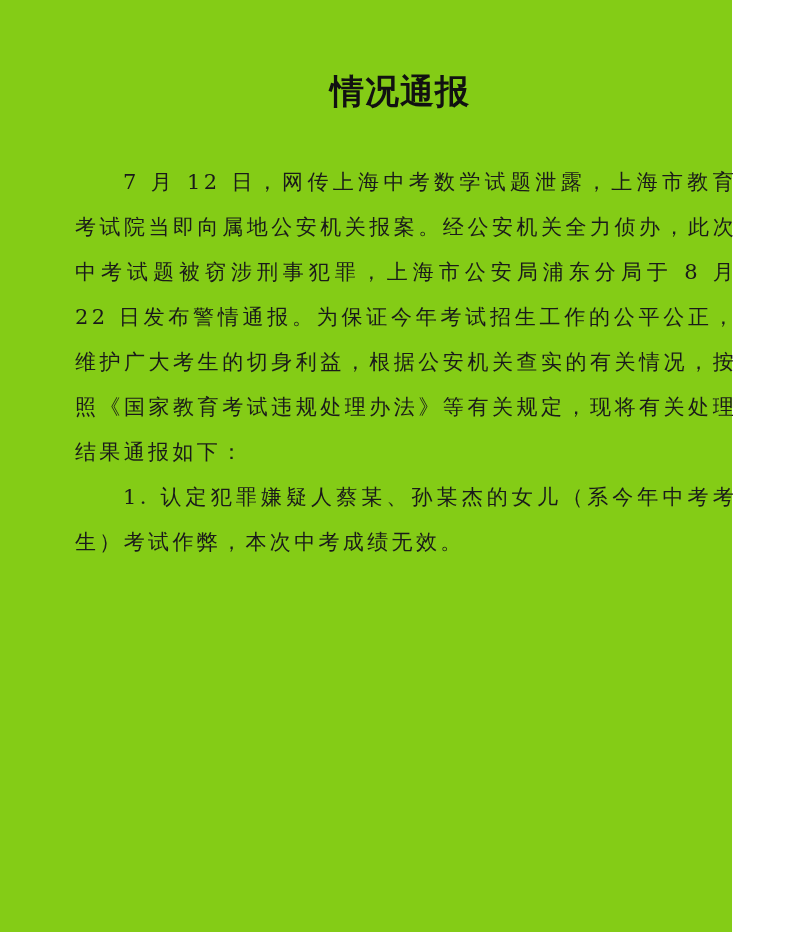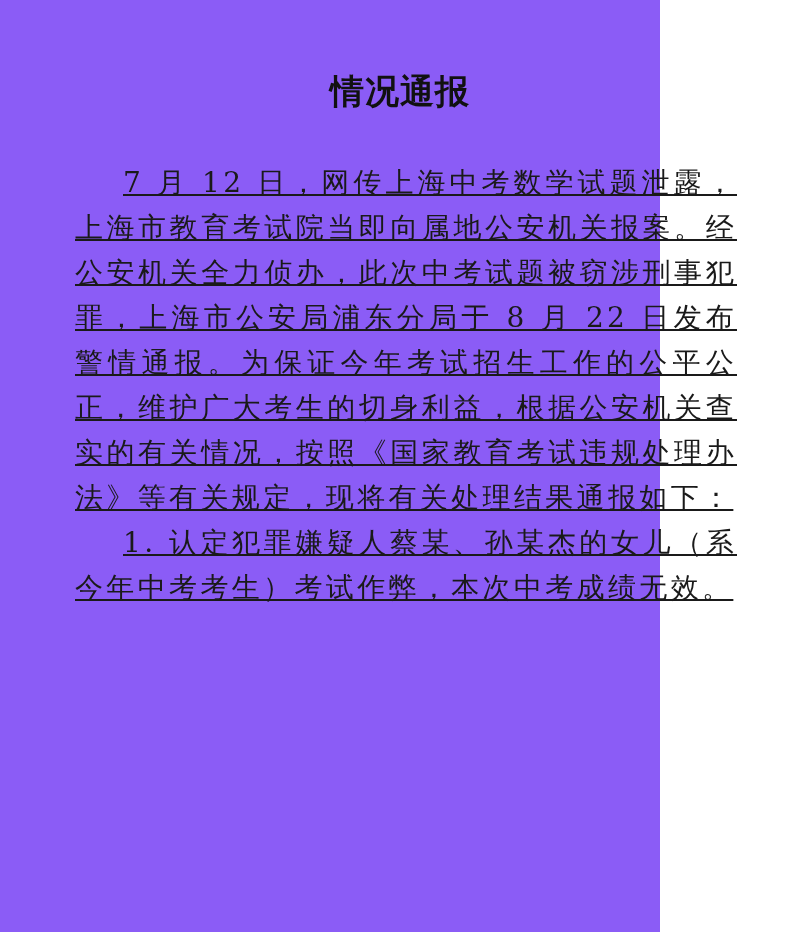--- a/index.html
+++ b/index.html
@@ -12,48 +12,47 @@
       height: 932px;
       position: relative;
       overflow: hidden;
       font-family: "DejaVu Serif", "Liberation Serif", serif;
       color: #1a1a1a;
     }
     .page {
       position: absolute;
       left: 0;
       top: 0;
-      width: 660px;
+      width: 732px;
       height: 932px;
-      background: #8b5cf6;
+      background: #84cc16;
     }
     .title {
       position: absolute;
       top: 66px;
       left: 0;
       width: 800px;
       text-align: center;
       font-family: "DejaVu Sans", "Liberation Sans", sans-serif;
       font-weight: bold;
       font-size: 34px;
       letter-spacing: 1px;
       color: #111111;
       line-height: 50px;
     }
     .body-text {
       position: absolute;
       left: 75px;
       top: 160px;
       width: 662px;
-      font-size: 28px;
+      font-size: 21px;
       letter-spacing: 3.35px;
       line-height: 45px;
       text-align: justify;
       text-justify: inter-character;
-      text-decoration: underline;
     }
     .para {
       margin: 0;
       text-indent: 48px;
     }
     .para + .para {
       margin-top: 0;
     }
   </style>
 </head>

